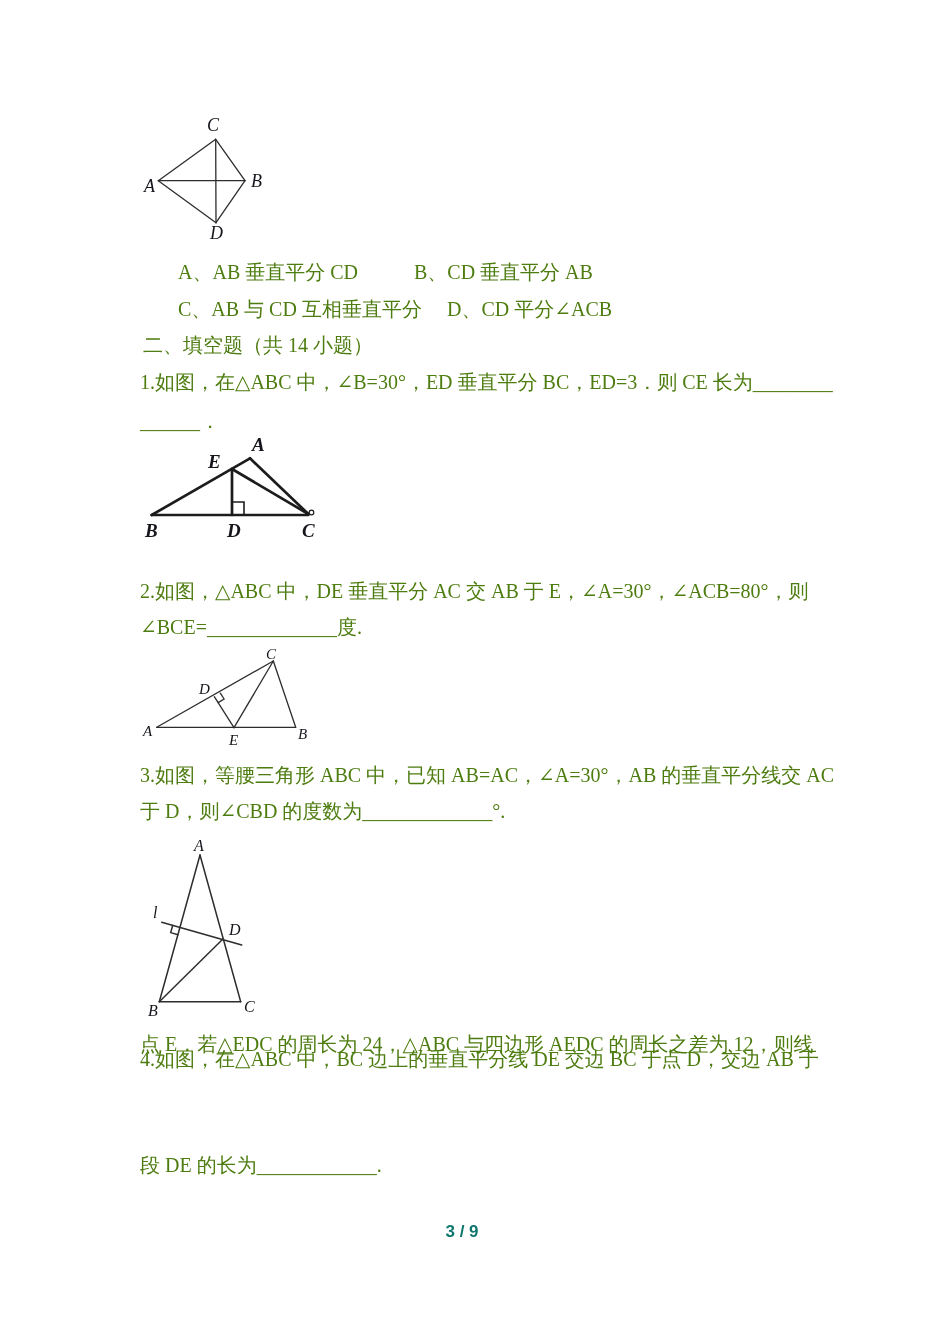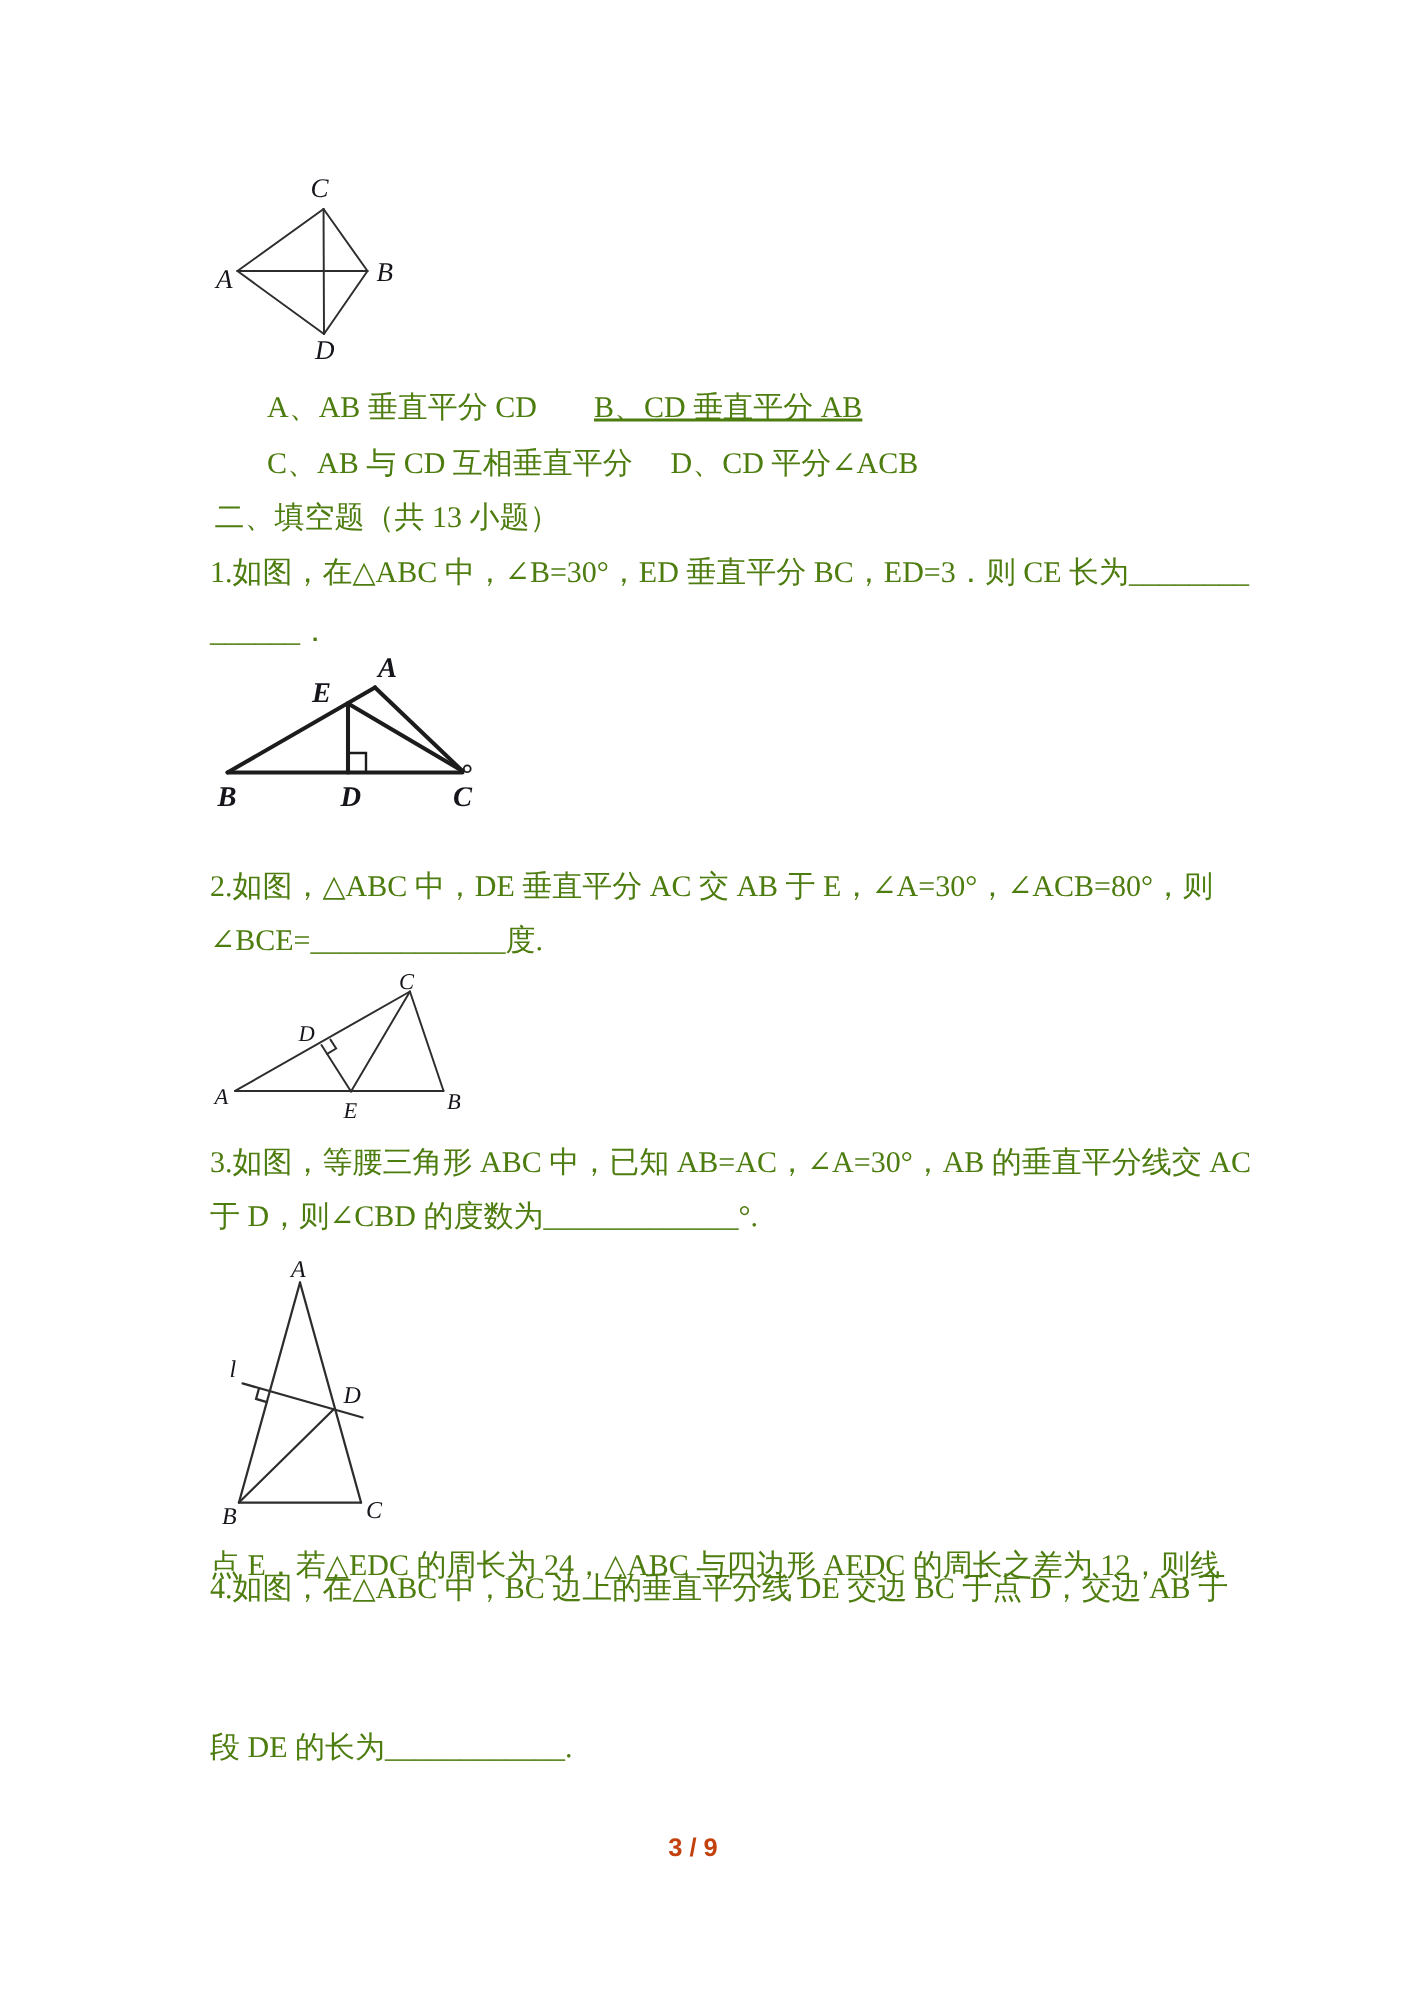--- a/index.html
+++ b/index.html
@@ -39,45 +39,45 @@
   #fig-q2 text { font-size: 15px; }
   #fig-q3 line, #fig-q3 polyline { stroke-width: 1.5; }
   #fig-q3 text { font-size: 16px; }
   .pagenum {
     position: absolute;
     left: 0; width: 924px;
     text-align: center;
     font-family: "Liberation Sans", "DejaVu Sans", sans-serif;
     font-weight: bold;
     font-size: 17px;
-    color: #c2410c;
+    color: #0f766e;
   }
 </style>
 </head>
 <body>
 
 <svg id="fig-kite" class="fig" style="left:140px; top:112px;" width="150" height="140" viewBox="0 0 150 140">
   <line x1="18.3" y1="68.7" x2="75.7" y2="27.3"></line>
   <line x1="75.7" y1="27.3" x2="105" y2="68.7"></line>
   <line x1="105" y1="68.7" x2="76" y2="110.7"></line>
   <line x1="76" y1="110.7" x2="18.3" y2="68.7"></line>
   <line x1="18.3" y1="68.7" x2="105" y2="68.7"></line>
   <line x1="75.7" y1="27.3" x2="76" y2="110.7"></line>
   <text x="67" y="19">C</text>
   <text x="4" y="80">A</text>
   <text x="111" y="75">B</text>
   <text x="70" y="127">D</text>
 </svg>
 
 <div class="tline" style="left:178px; top:258px;">A、AB 垂直平分 CD</div>
-<div class="tline" style="left:396px; top:258px;text-decoration:underline;">B、CD 垂直平分 AB</div>
+<div class="tline" style="left:414px; top:258px;">B、CD 垂直平分 AB</div>
 <div class="tline" style="left:178px; top:295px;text-align:right;">C、AB 与 CD 互相垂直平分</div>
 <div class="tline" style="left:447px; top:295px;">D、CD 平分∠ACB</div>
 
-<div class="tline" style="left:143px; top:331px;">二、填空题（共 13 小题）</div>
+<div class="tline" style="left:143px; top:331px;">二、填空题（共 14 小题）</div>
 
 <div class="tline" style="left:140px; top:368px;">1.如图，在△ABC 中，∠B=30°，ED 垂直平分 BC，ED=3．则 CE 长为________</div>
 <div class="tline" style="left:140px; top:407px;">______．</div>
 
 <svg id="fig-q1" class="fig" style="left:130px; top:430px;" width="260" height="118" viewBox="0 0 260 118">
   <line x1="21.7" y1="85" x2="120" y2="28.3"></line>
   <line x1="120" y1="28.3" x2="178.3" y2="84"></line>
   <line x1="21.7" y1="85" x2="178.3" y2="85"></line>
   <line x1="102" y1="39" x2="178.3" y2="84"></line>
   <line x1="102" y1="39" x2="102" y2="85"></line>

